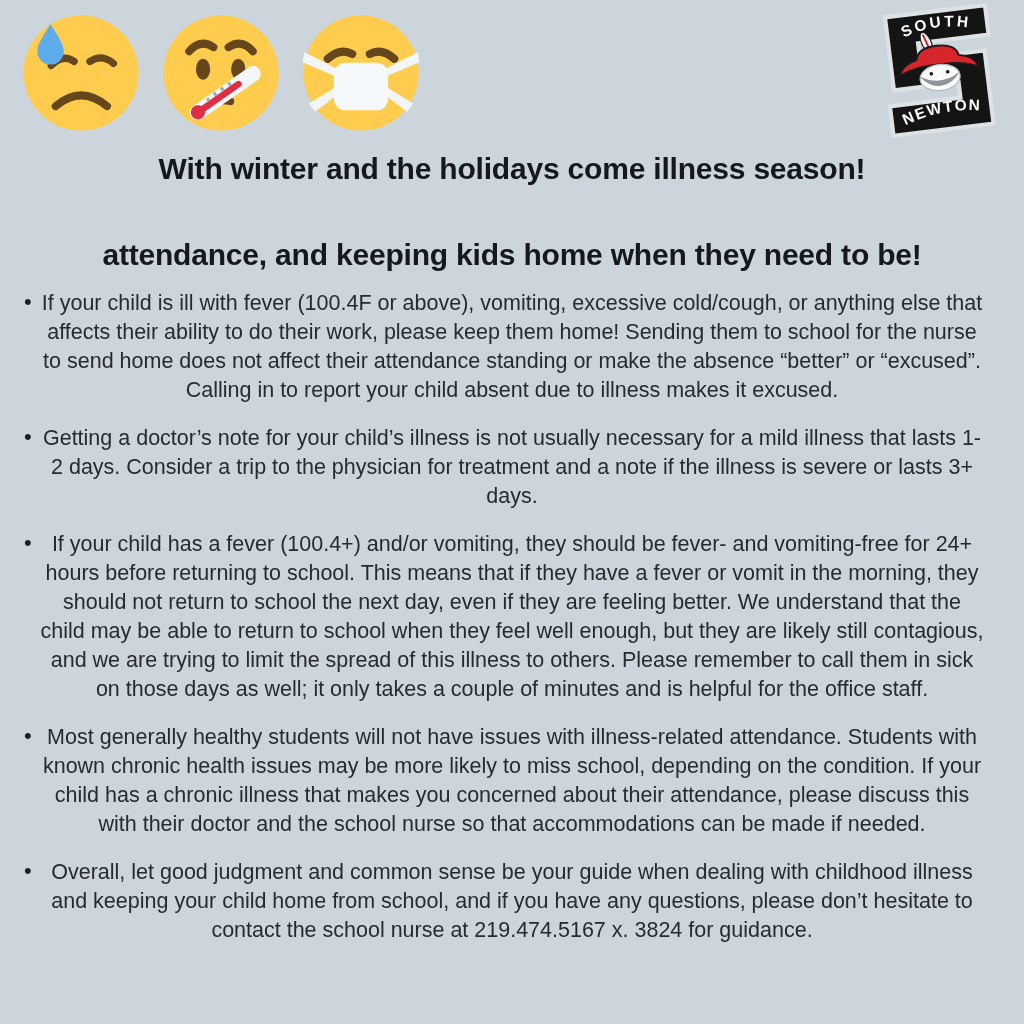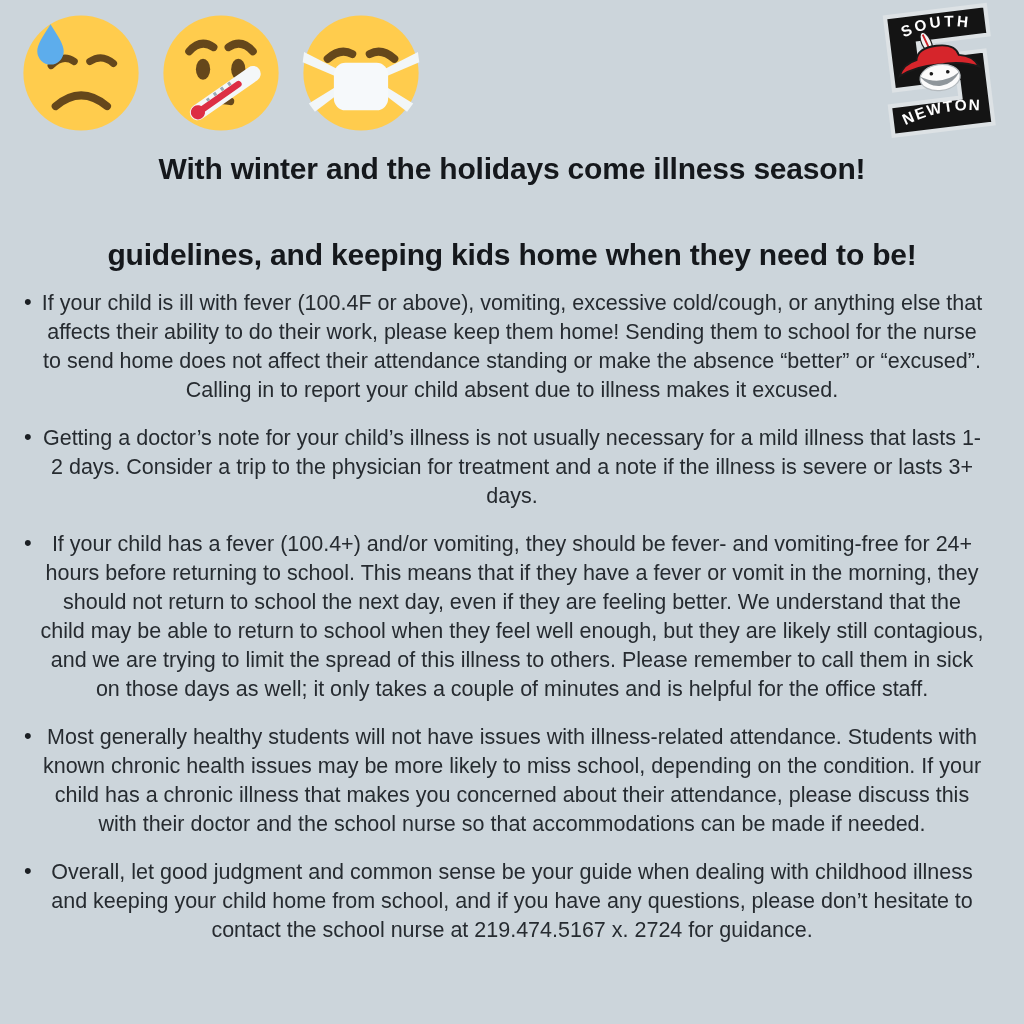--- a/index.html
+++ b/index.html
@@ -98,21 +98,21 @@
       <path id="logo-arc-bottom" d="M26,100 Q62,86 100,95" fill="none"></path>
       <text font-size="13" font-weight="bold" fill="#ffffff" letter-spacing="1.5" font-family="Liberation Sans, sans-serif">
         <textPath href="#logo-arc-bottom" startOffset="4">NEWTON</textPath>
       </text>
     </g>
   </svg>
 
   <h1 class="heading">
     <span>With winter and the holidays come illness season!</span><br>
     <br>
-    <span>guidelines, and keeping kids home when they need to be!</span>
+    <span>attendance, and keeping kids home when they need to be!</span>
   </h1>
 
   <ul class="bullets">
     <li class="bullet-item">
       <span class="bullet-marker">•</span>
       <span>If your child is ill with fever (100.4F or above), vomiting, excessive cold/cough, or anything else that affects their ability to do their work, please keep them home! Sending them to school for the nurse to send home does not affect their attendance standing or make the absence “better” or “excused”. Calling in to report your child absent due to illness makes it excused.</span>
     </li>
     <li class="bullet-item">
       <span class="bullet-marker">•</span>
       <span>Getting a doctor’s note for your child’s illness is not usually necessary for a mild illness that lasts 1-2 days. Consider a trip to the physician for treatment and a note if the illness is severe or lasts 3+ days.</span>
@@ -120,17 +120,17 @@
     <li class="bullet-item">
       <span class="bullet-marker">•</span>
       <span>If your child has a fever (100.4+) and/or vomiting, they should be fever- and vomiting-free for 24+ hours before returning to school. This means that if they have a fever or vomit in the morning, they should not return to school the next day, even if they are feeling better. We understand that the child may be able to return to school when they feel well enough, but they are likely still contagious, and we are trying to limit the spread of this illness to others. Please remember to call them in sick on those days as well; it only takes a couple of minutes and is helpful for the office staff.</span>
     </li>
     <li class="bullet-item">
       <span class="bullet-marker">•</span>
       <span>Most generally healthy students will not have issues with illness-related attendance. Students with known chronic health issues may be more likely to miss school, depending on the condition. If your child has a chronic illness that makes you concerned about their attendance, please discuss this with their doctor and the school nurse so that accommodations can be made if needed.</span>
     </li>
     <li class="bullet-item">
       <span class="bullet-marker">•</span>
-      <span>Overall, let good judgment and common sense be your guide when dealing with childhood illness and keeping your child home from school, and if you have any questions, please don’t hesitate to contact the school nurse at 219.474.5167 x. 2724 for guidance.</span>
+      <span>Overall, let good judgment and common sense be your guide when dealing with childhood illness and keeping your child home from school, and if you have any questions, please don’t hesitate to contact the school nurse at 219.474.5167 x. 3824 for guidance.</span>
     </li>
   </ul>
 
 </div>
 
 </body></html>

